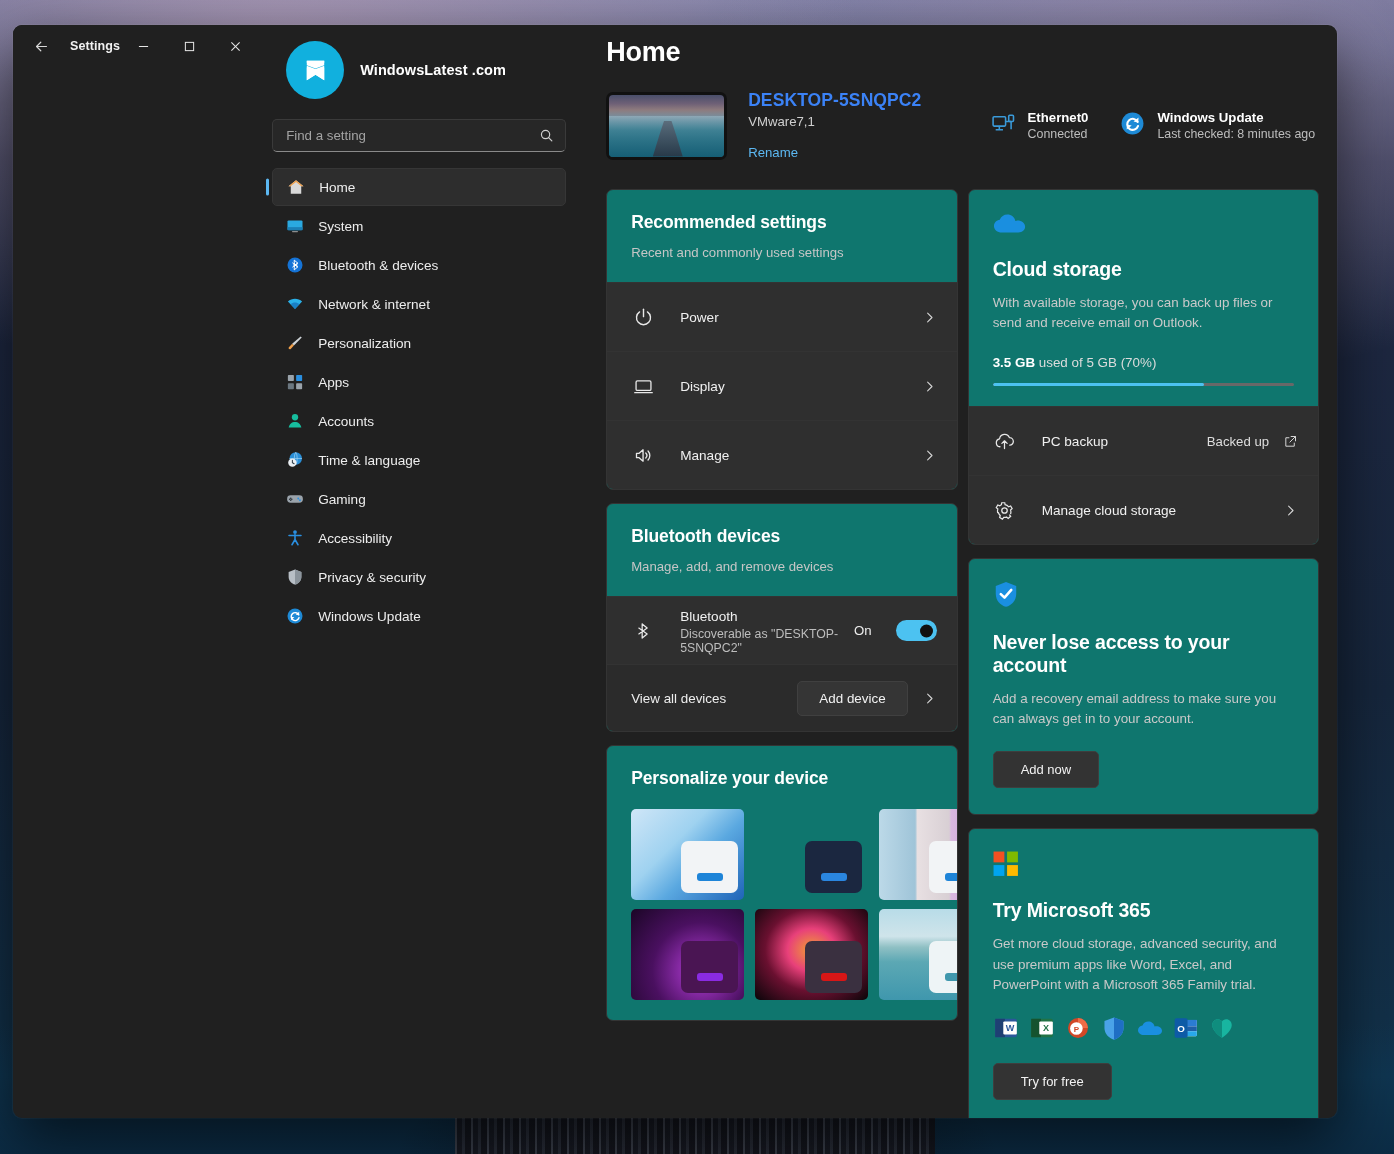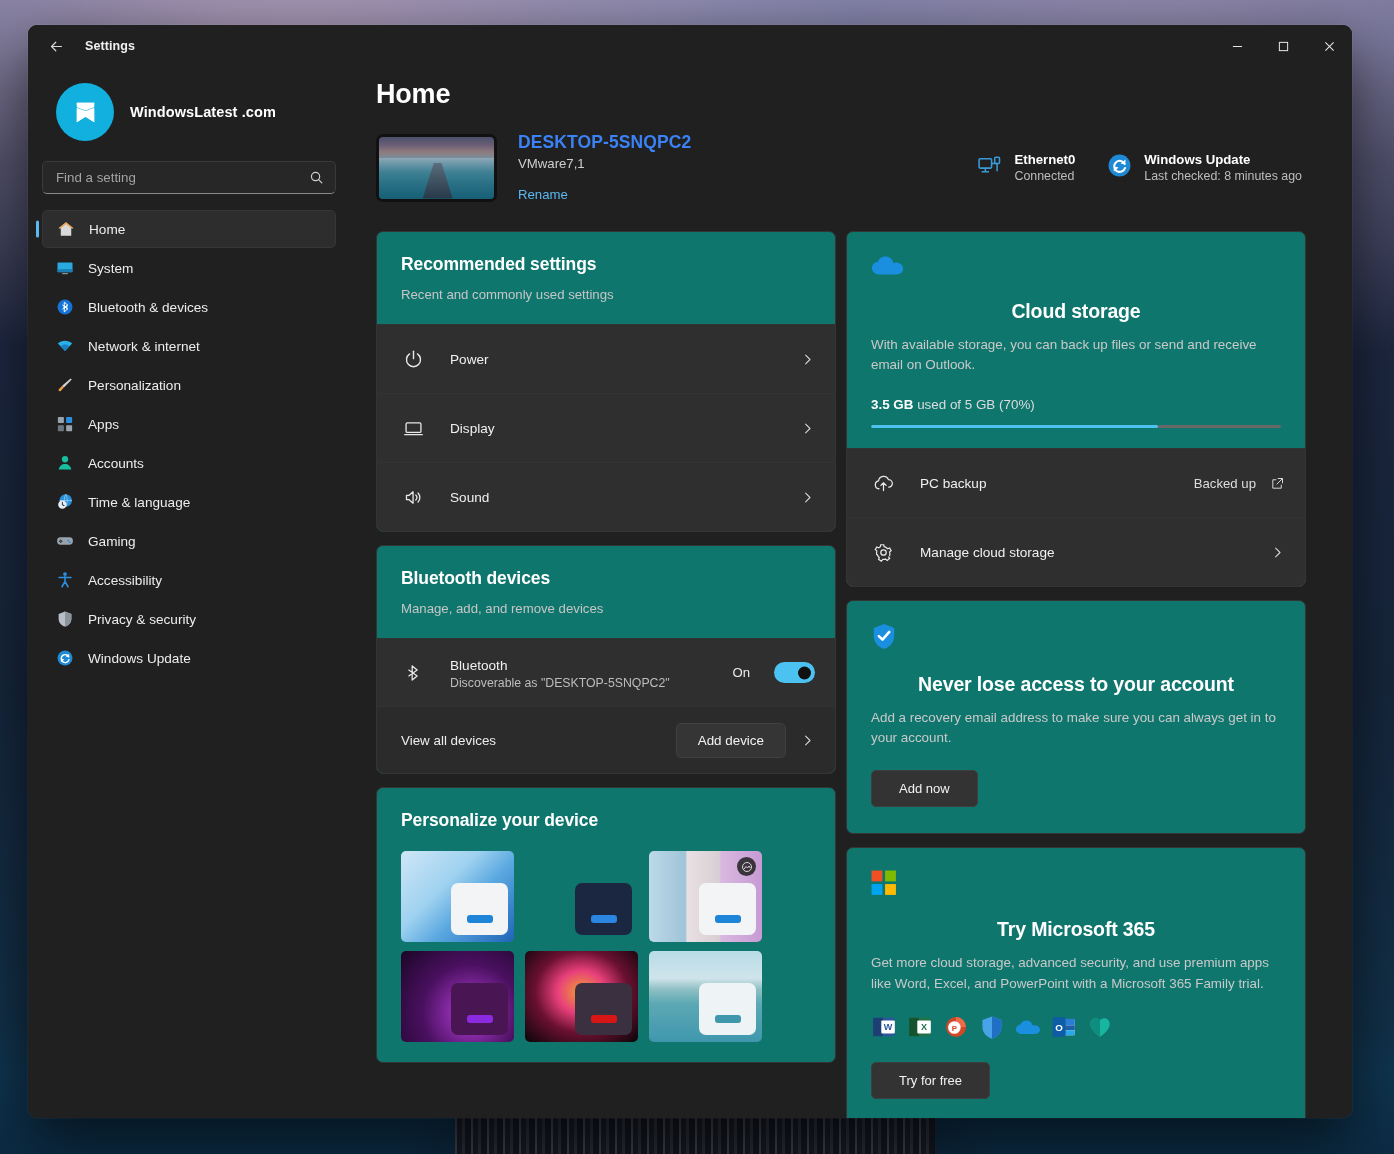--- a/index.html
+++ b/index.html
@@ -54,30 +54,30 @@
     background: repeating-linear-gradient(90deg,
       rgba(180,190,205,0.20) 0px, rgba(180,190,205,0.20) 2px,
       rgba(20,22,30,0.55) 2px, rgba(20,22,30,0.55) 7px,
       rgba(150,160,175,0.10) 7px, rgba(150,160,175,0.10) 10px,
       rgba(15,16,22,0.6) 10px, rgba(15,16,22,0.6) 16px);
   }
 
   
   .window {
     position: absolute;
-    left: 28px;
+    left: 13px;
     top: 25px;
     width: 1324px;
     height: 1093px;
     background: #202020;
     border-radius: 9px;
     overflow: hidden;
     box-shadow: 0 22px 60px rgba(0,0,0,0.62), 0 0 0 1px rgba(255,255,255,0.055);
     display: flex;
-    flex-direction: column;
+    flex-direction: row;
   }
 
   
   .titlebar {
     height: 42px;
     flex: 0 0 42px;
     display: flex;
     align-items: center;
     background: #202020;
     position: relative;
@@ -431,21 +431,20 @@
   .progress-fill {
     height: 100%;
     background: #4cc2f1;
     border-radius: 2px;
   }
   .rc-title {
     font-size: 19.5px;
     font-weight: 700;
     color: #fff;
     letter-spacing: -.15px;
-    text-align: center;
   }
   .rc-desc {
     font-size: 13.4px;
     color: #c9c9c9;
     margin-top: 12px;
     line-height: 1.5;
   }
   .m365-icons {
     display: flex;
     gap: 10px;
@@ -760,21 +759,21 @@
             </div>
 
             <div class="row">
               <span class="row-icon">
                 <svg width="21" height="21" viewBox="0 0 24 24" fill="none" stroke="currentColor" stroke-width="1.5" stroke-linecap="round" stroke-linejoin="round">
                   <path d="M4 9.5 H7 L11.5 5.5 V18.5 L7 14.5 H4 Z"></path>
                   <path d="M14.6 9.2 A4 4 0 0 1 14.6 14.8"></path>
                   <path d="M17.2 6.8 A7.6 7.6 0 0 1 17.2 17.2"></path>
                 </svg>
               </span>
-              <span class="row-label">Sound</span>
+              <span class="row-label">Manage</span>
               <span class="row-right">
                 <span class="chev">
                   <svg width="15" height="15" viewBox="0 0 24 24" fill="none" stroke="currentColor" stroke-width="1.7" stroke-linecap="round" stroke-linejoin="round">
                       <polyline points="9 5 16 12 9 19"></polyline>
                     </svg>
                 </span>
               </span>
             </div>
           </div>
 

